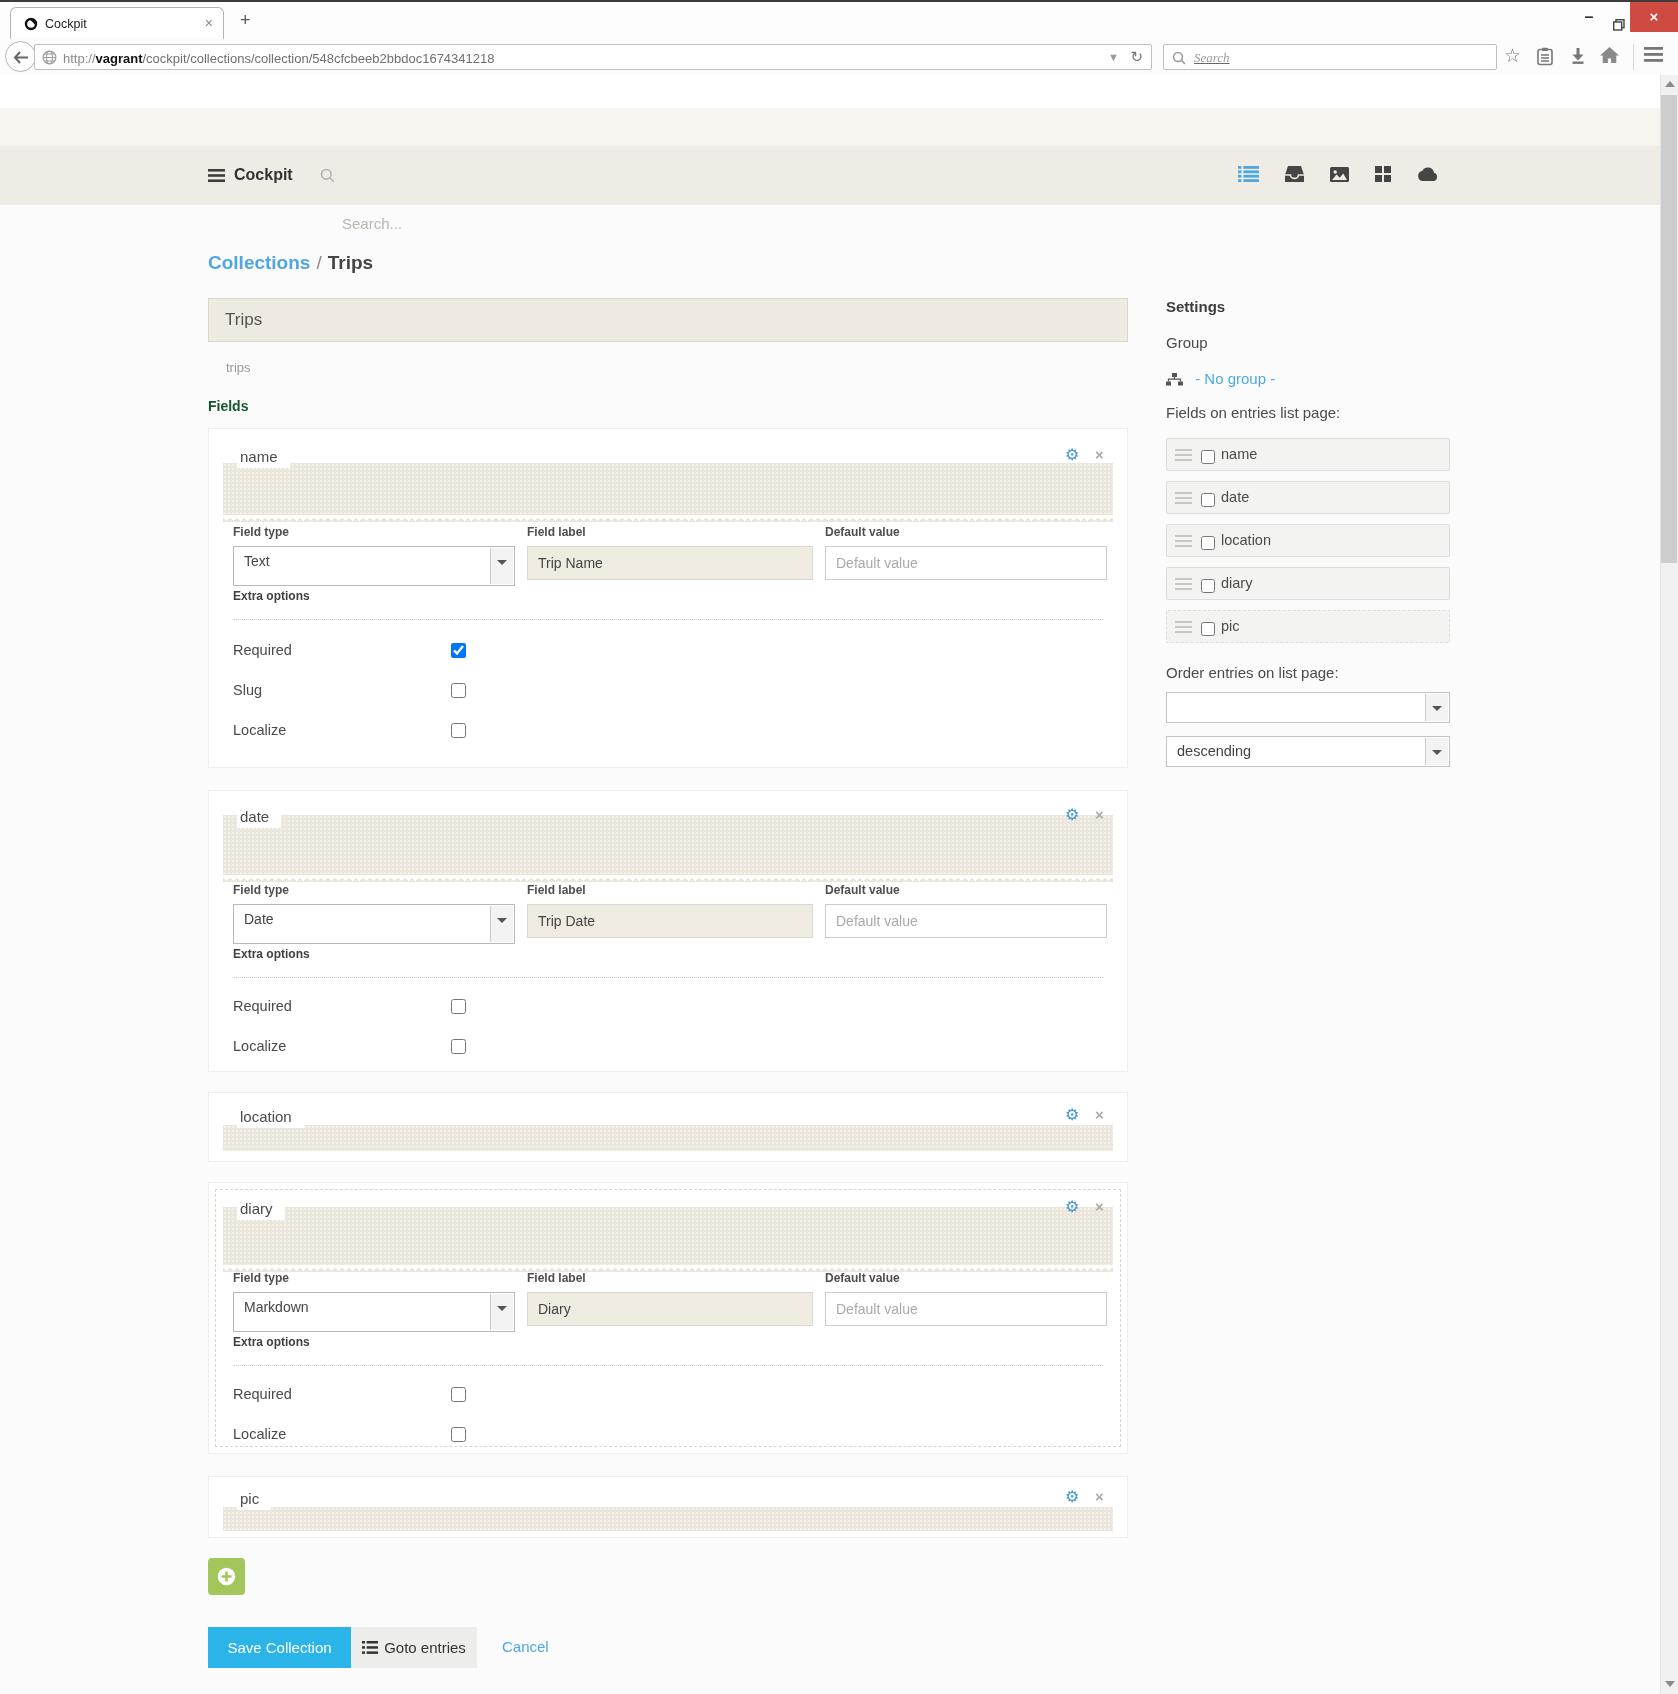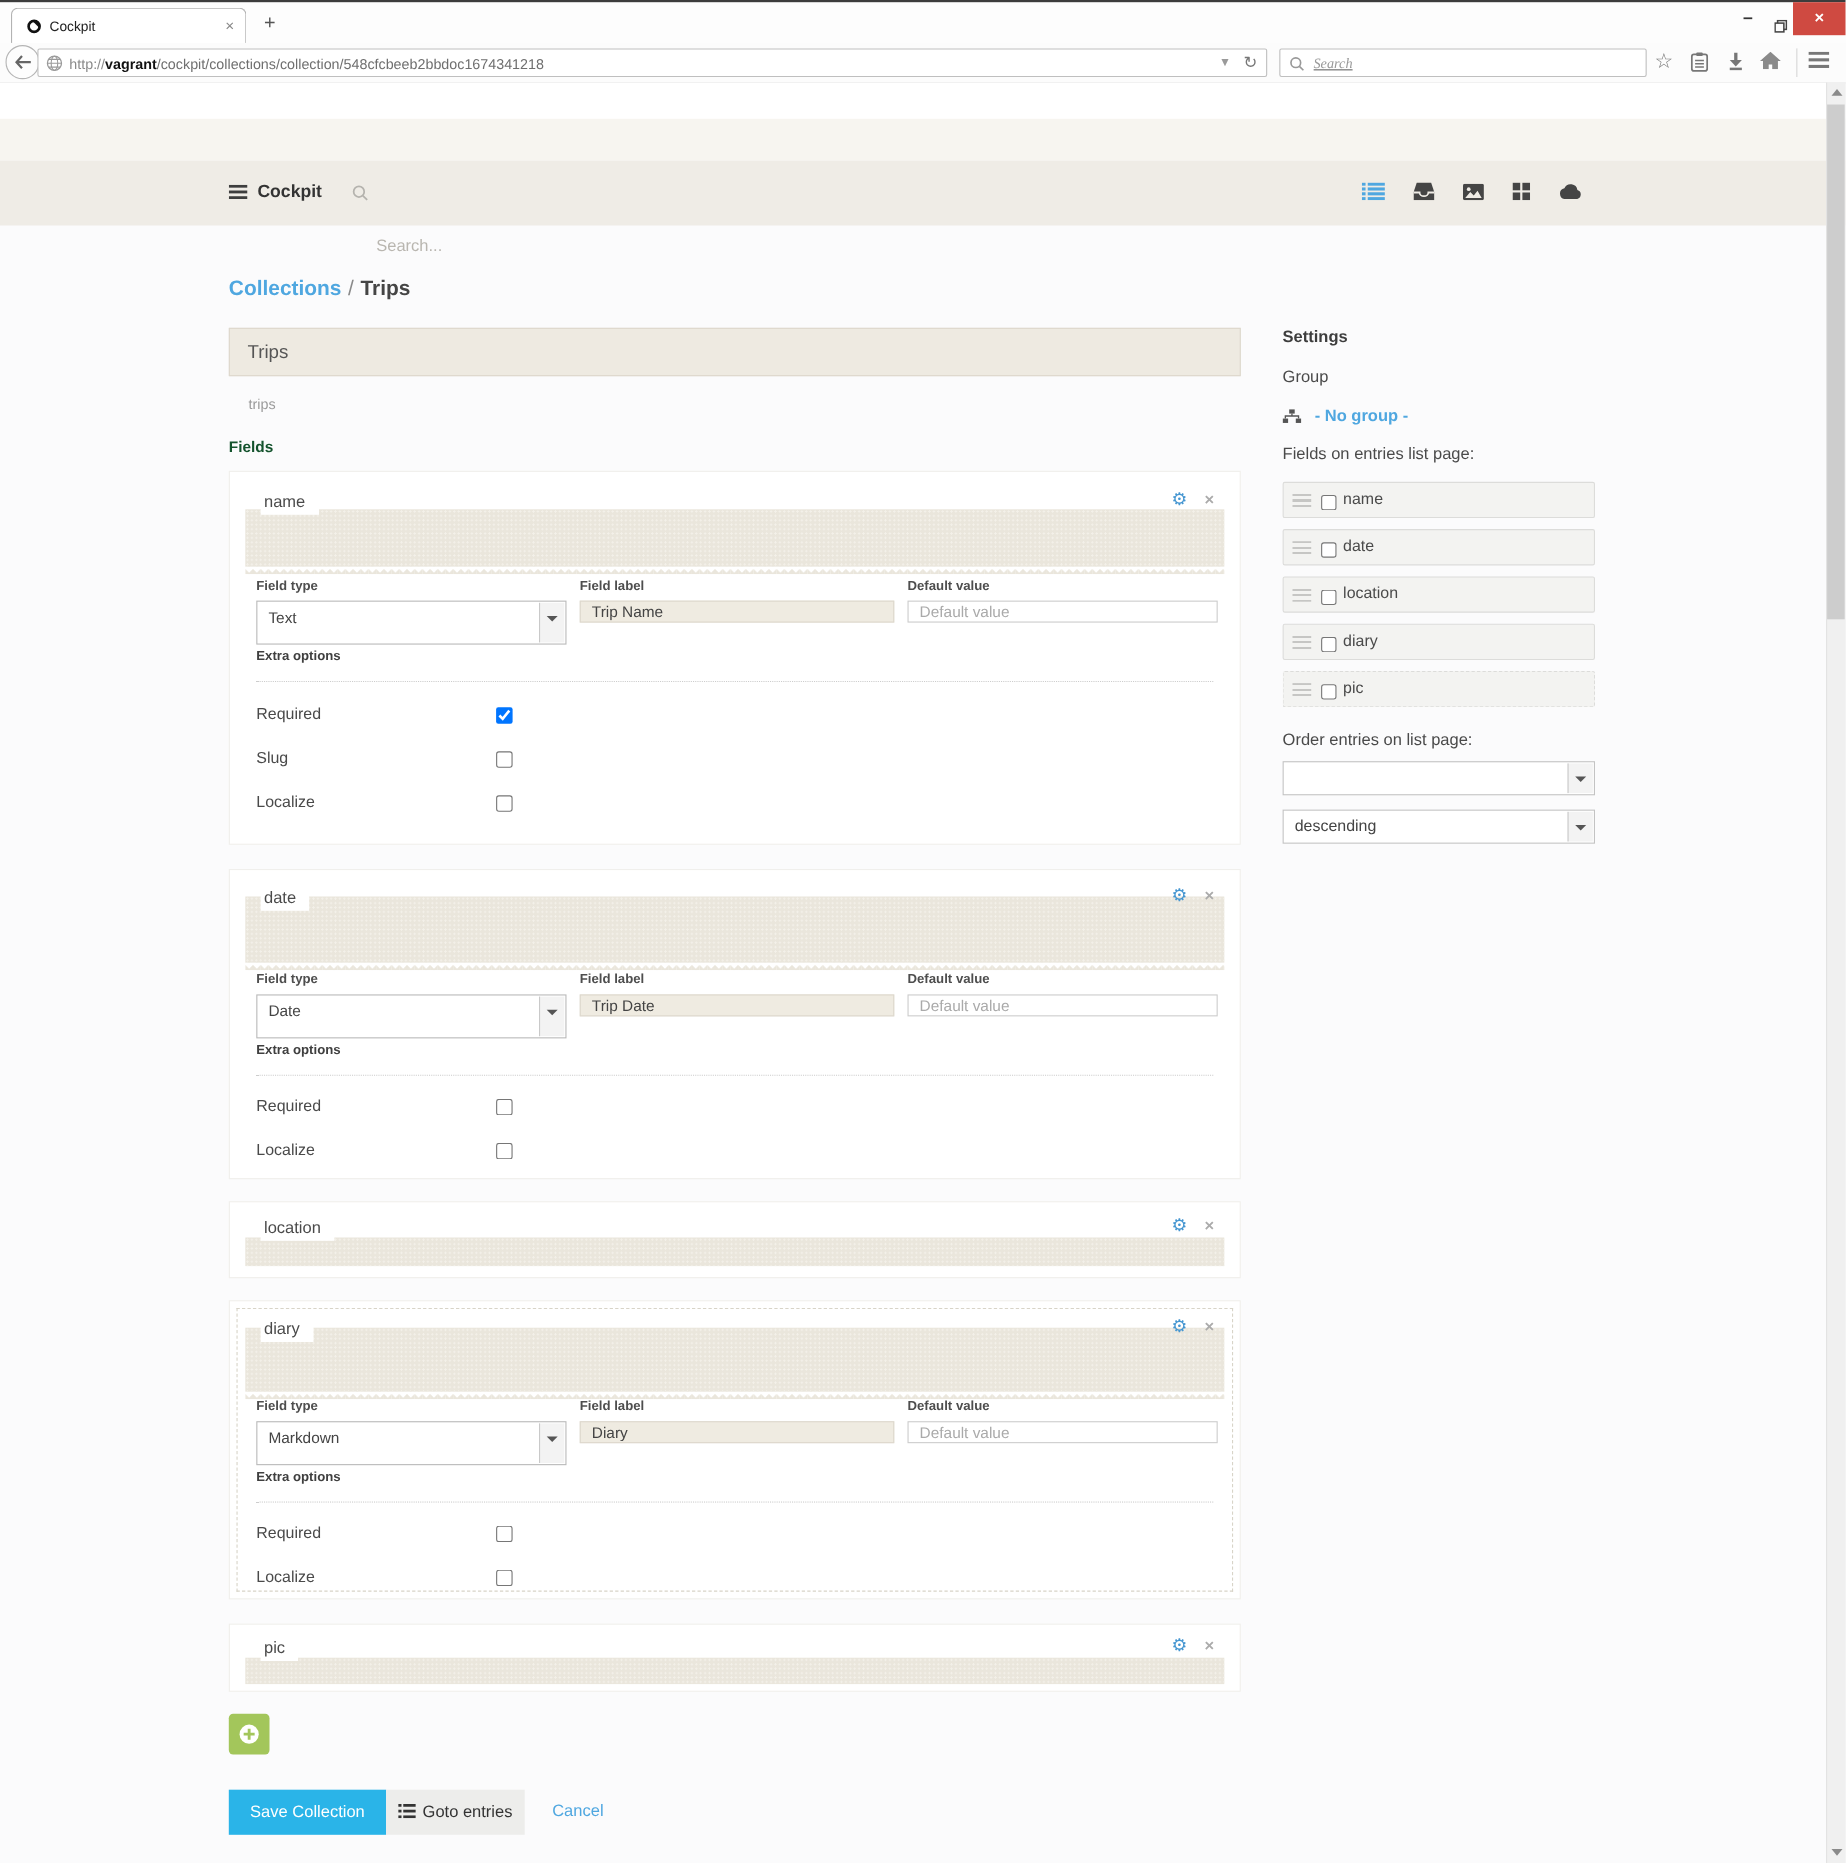--- a/index.html
+++ b/index.html
@@ -65,41 +65,41 @@
     background-size:7px 7px;background-repeat:repeat-x;}
   .fname{position:absolute;left:28px;font-size:15px;color:#4a4a4a;background:#fff;padding:3px 12px 3px 3px;z-index:2;}
   .gear{position:absolute;left:856px;font-size:16px;color:#4596d1;z-index:3;cursor:pointer;line-height:16px;}
   .xbtn{position:absolute;left:886px;font-size:15px;color:#ababab;font-weight:bold;z-index:3;cursor:pointer;line-height:16px;}
   .ctrl{position:absolute;}
   .ctrl .clabel{display:block;font-size:12px;font-weight:bold;color:#4e4e4e;margin-bottom:7px;}
   .fsel{position:relative;height:40px;background:#fff;border:1px solid #b9b9b9;box-sizing:border-box;padding-left:44px;}
   .fsel .seltext{position:absolute;left:10px;top:6px;font-size:14px;color:#444;}
   .selarrow{position:absolute;right:1px;top:1px;bottom:1px;width:22px;background:#f3f3f3;border-left:1px solid #c9c9c9;}
   .selarrow::after{content:"";position:absolute;left:6px;top:12px;border:5px solid transparent;border-top-color:#555;}
-  .tinput{height:20px;width:100%;box-sizing:border-box;border:1px solid #ccc;font-size:14px;color:#444;padding:0 10px;outline:none;background:#fff;font-family:"Liberation Sans",sans-serif;}
+  .tinput{height:34px;width:100%;box-sizing:border-box;border:1px solid #ccc;font-size:14px;color:#444;padding:0 10px;outline:none;background:#fff;font-family:"Liberation Sans",sans-serif;}
   .tinput::placeholder{color:#aaa;}
   .tinput.beige{background:#efebe1;border-color:#ddd8cc;}
   .extra{position:absolute;left:24px;font-size:12px;font-weight:bold;color:#3f3f3f;}
   .dotted{position:absolute;left:24px;right:24px;border-top:1px dotted #ccc;}
   .optrow{position:absolute;left:24px;height:20px;}
   .optrow .olabel{font-size:14.5px;color:#4a4a4a;}
   .optrow input{position:absolute;left:214px;top:-1px;width:15px;height:15px;}
 
   .addbtn{position:absolute;left:208px;top:1558px;width:37px;height:37px;background:#a3c65b;border-radius:4px;border:none;cursor:pointer;padding:0;}
   .addbtn svg{display:block;margin:auto;}
 
   .savebtn{position:absolute;left:208px;top:1627px;width:143px;height:41px;background:#2ab4e8;color:#fff;border:none;font-size:15px;cursor:pointer;font-family:"Liberation Sans",sans-serif;}
   .gotobtn{position:absolute;left:351px;top:1627px;width:126px;height:41px;background:#ededeb;color:#333;border:none;font-size:15px;cursor:pointer;font-family:"Liberation Sans",sans-serif;}
   .gotobtn svg{vertical-align:-1px;margin-right:6px;}
   .cancel{position:absolute;left:502px;top:1638px;font-size:15px;color:#4fa7e0;text-decoration:none;}
 
   
   .sethead{position:absolute;left:1166px;top:298px;font-size:15px;font-weight:bold;color:#3d3d3d;}
   .grouplabel{position:absolute;left:1166px;top:334px;font-size:15px;color:#4a4a4a;}
-  .grouprow{position:absolute;left:1166px;top:370px;font-size:15px;color:#4fa7e0;font-weight:bold;}
+  .grouprow{position:absolute;left:1166px;top:370px;font-size:15px;color:#4fa7e0;}
   .grouprow svg{vertical-align:-2px;margin-right:8px;}
   .fieldslistlabel{position:absolute;left:1166px;top:404px;font-size:15px;color:#4a4a4a;}
   .sideitem{position:absolute;left:1166px;width:284px;height:33px;background:#f3f3f1;border:1px solid #dcdcda;border-radius:2px;box-sizing:border-box;}
   .sideitem.dasheditem{border-style:dashed;}
   .shandle{position:absolute;left:8px;top:10px;width:17px;height:12px;background:repeating-linear-gradient(#c6c6c4 0 2px,transparent 2px 5px);cursor:grab;}
   .sideitem input{position:absolute;left:30px;top:8px;width:14px;height:14px;}
   .sideitem .silabel{position:absolute;left:54px;top:7px;font-size:14.5px;color:#4a4a4a;}
   .orderlabel{position:absolute;left:1166px;top:664px;font-size:15px;color:#4a4a4a;}
   .sselect{position:absolute;left:1166px;width:284px;height:31px;background:#fff;border:1px solid #c3c3c3;box-sizing:border-box;}
   .sselect .seltext{position:absolute;left:10px;top:6px;font-size:14.5px;color:#444;}

